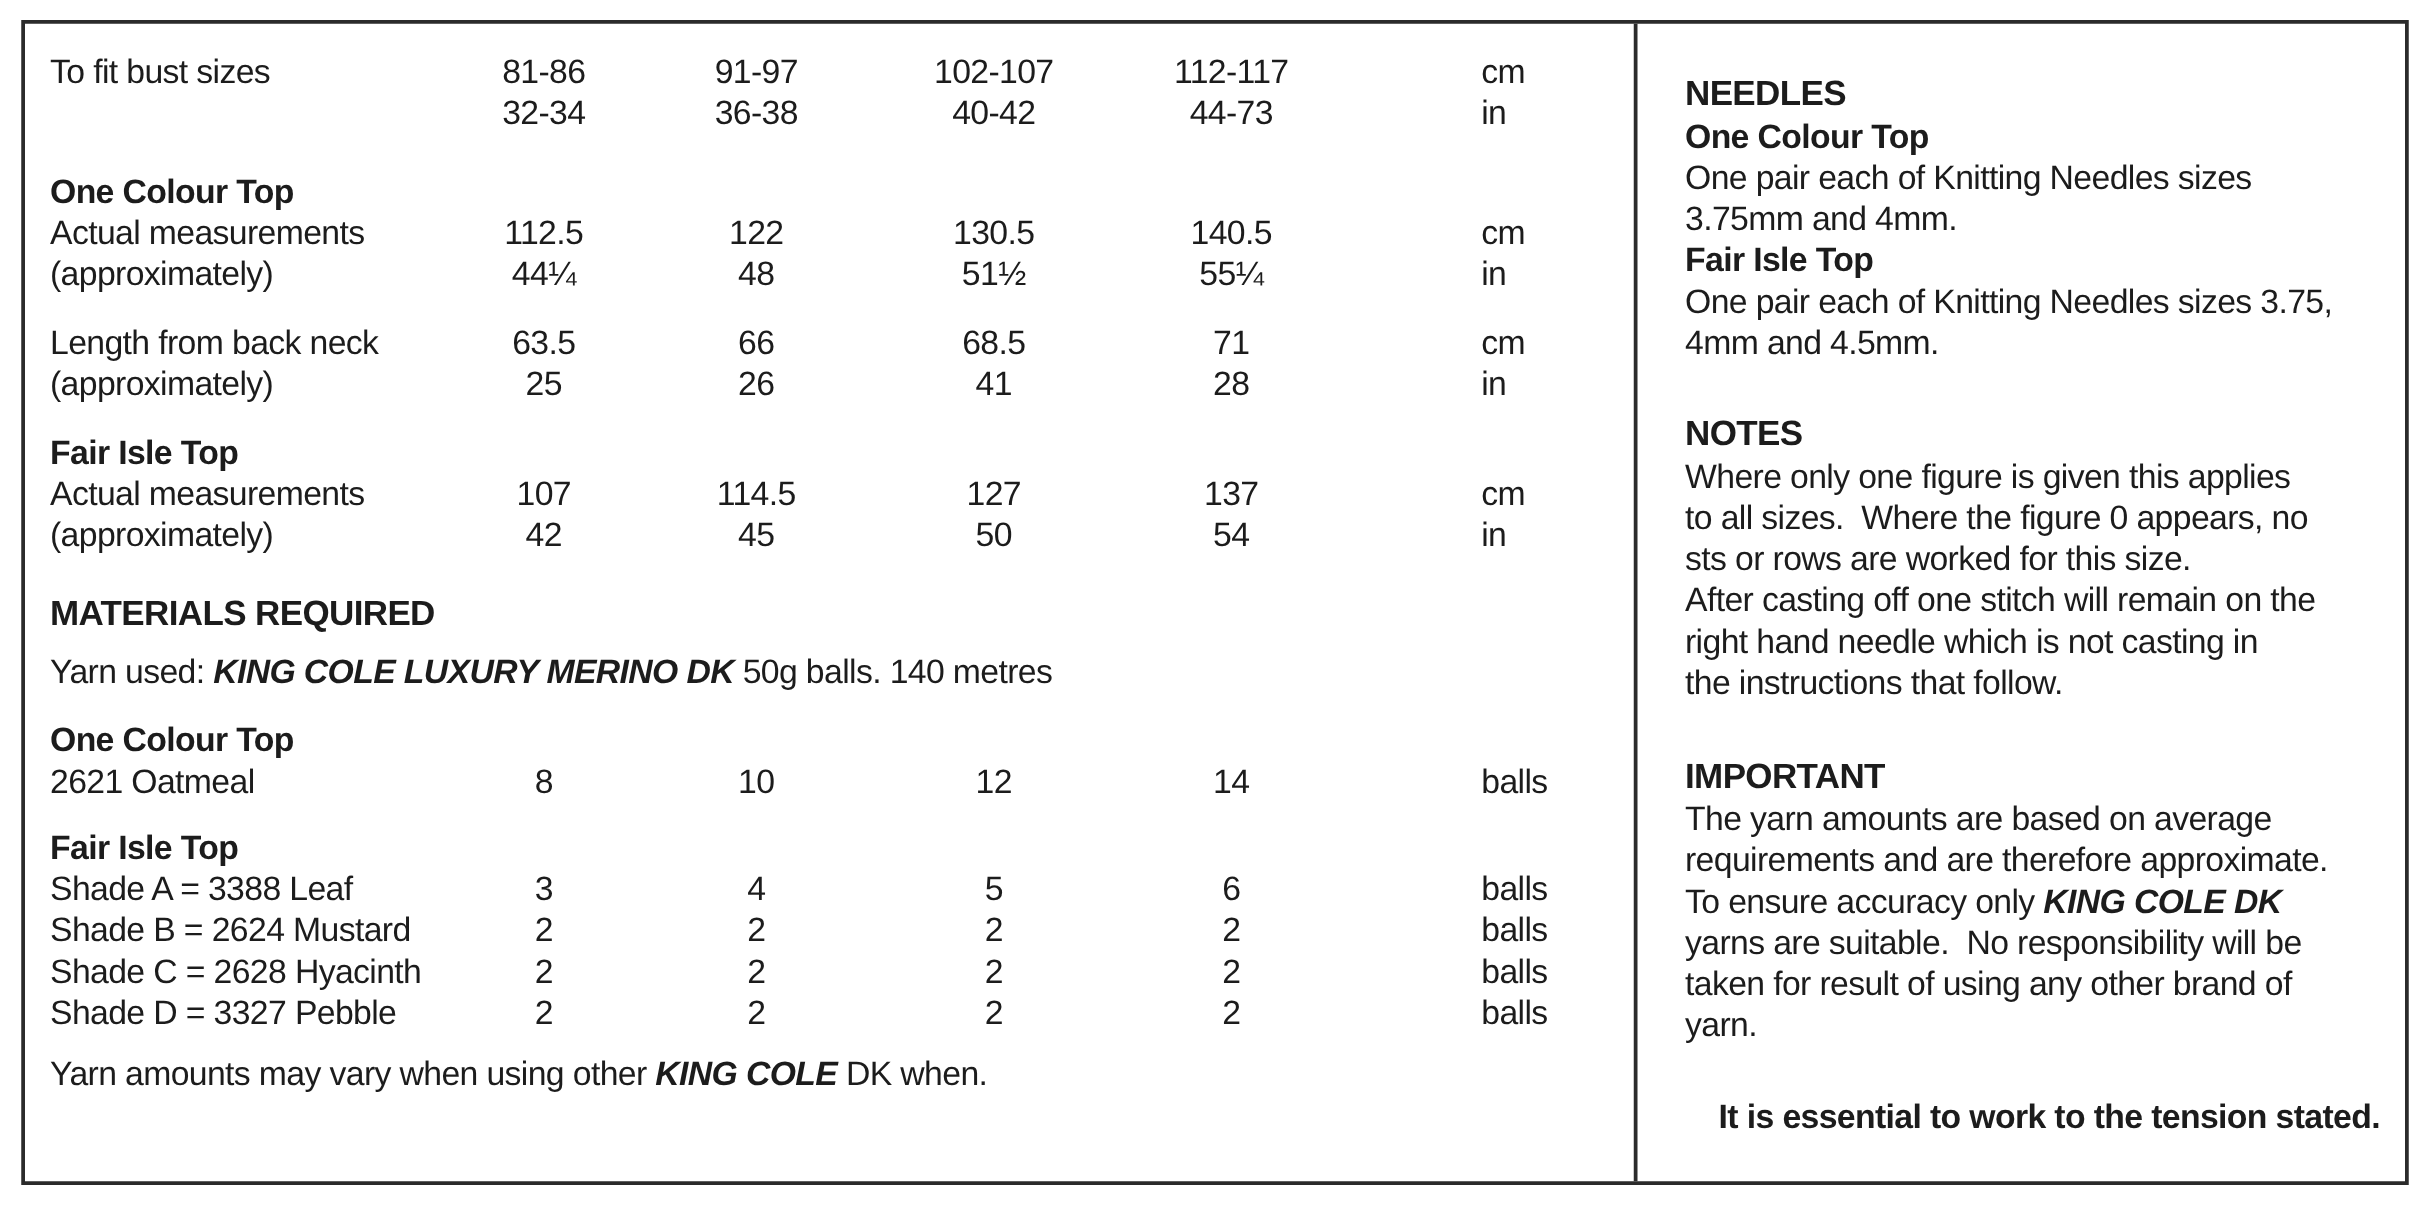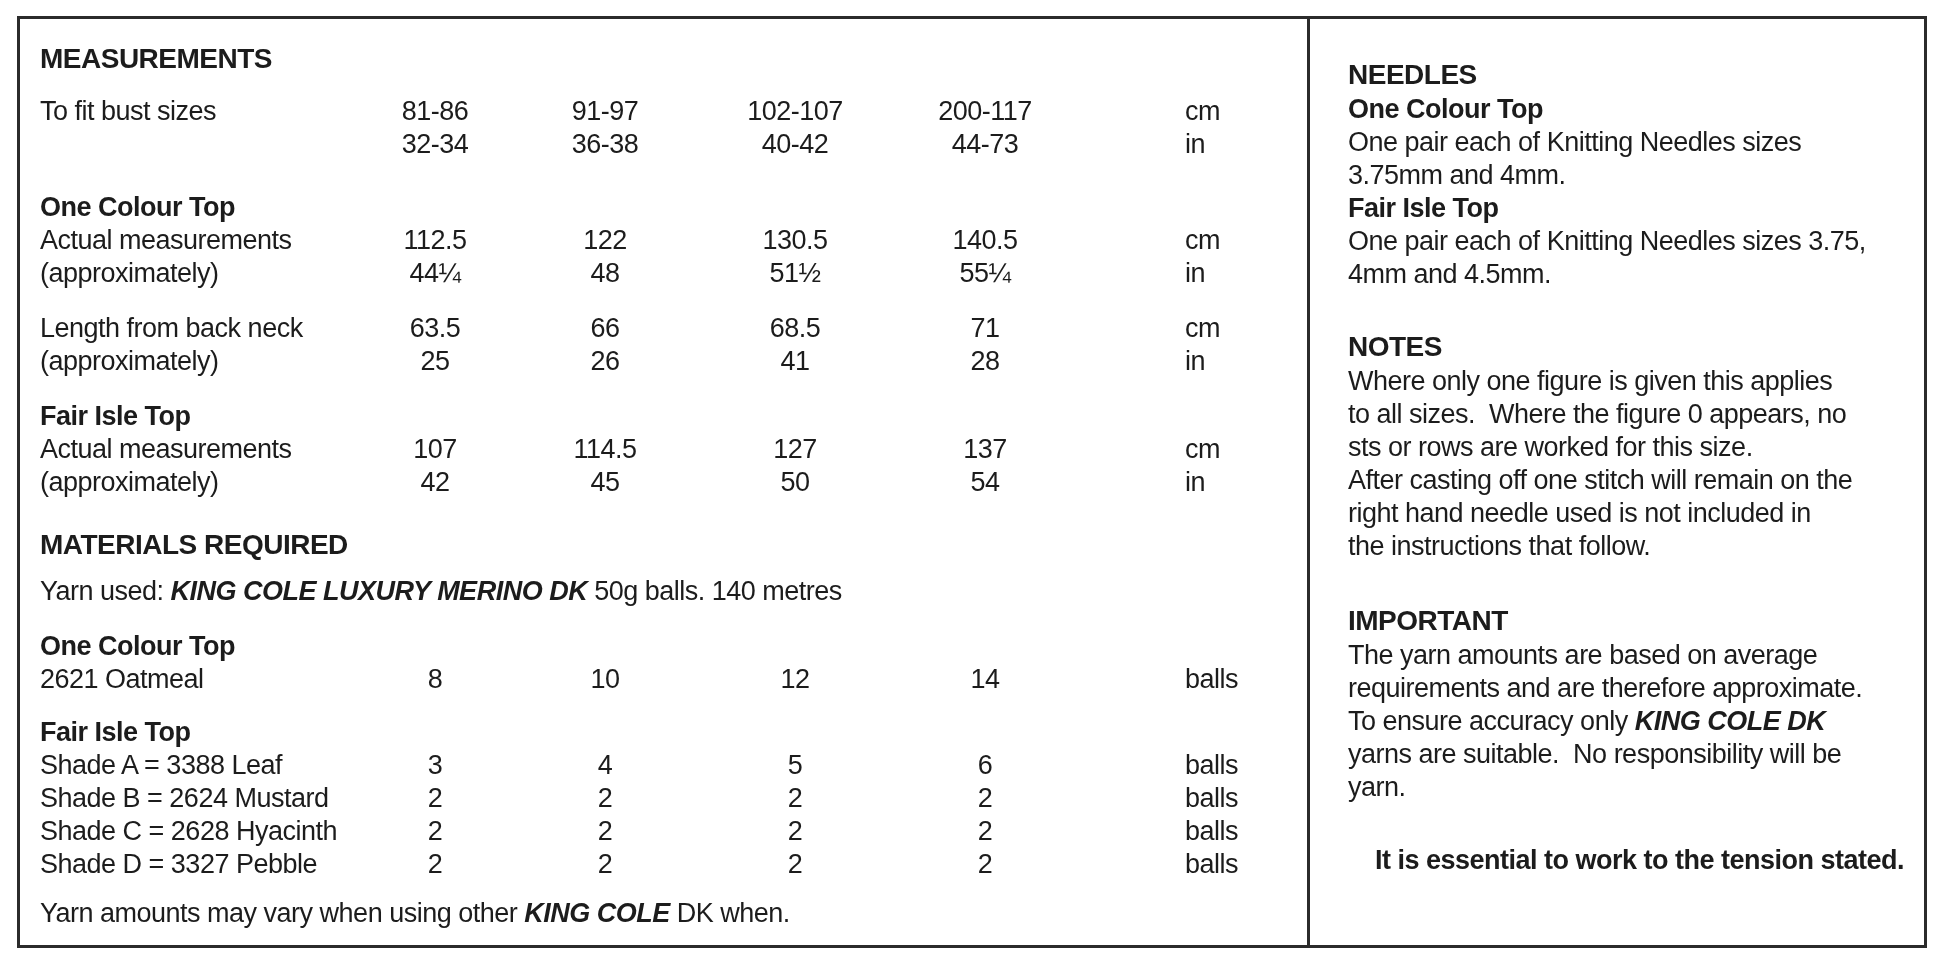--- a/index.html
+++ b/index.html
@@ -75,29 +75,28 @@
   .rsec-important { margin-top: 40px; }
   .tension { margin-top: 40px; font-weight: 700; text-align: right; }
 </style>
 </head>
 <body>
 
 <div class="sheet">
 
   <div class="left-panel">
 
-    <div class="sec-title">MEASUREMENTS</div>
 
     <div class="group-bust">
       <div class="mrow">
         <div class="lab">To fit bust sizes</div>
         <div class="val">81-86</div>
         <div class="val">91-97</div>
         <div class="val">102-107</div>
-        <div class="val">200-117</div>
+        <div class="val">112-117</div>
         <div class="unit">cm</div>
       </div>
       <div class="mrow">
         <div class="lab"></div>
         <div class="val">32-34</div>
         <div class="val">36-38</div>
         <div class="val">40-42</div>
         <div class="val">44-73</div>
         <div class="unit">in</div>
       </div>
@@ -230,30 +229,31 @@
       <div class="rline">One pair each of Knitting Needles sizes 3.75,</div>
       <div class="rline">4mm and 4.5mm.</div>
     </div>
 
     <div class="rsec-notes">
       <div class="rsec-title">NOTES</div>
       <div class="rline">Where only one figure is given this applies</div>
       <div class="rline">to all sizes.  Where the figure 0 appears, no</div>
       <div class="rline">sts or rows are worked for this size.</div>
       <div class="rline">After casting off one stitch will remain on the</div>
-      <div class="rline">right hand needle used is not included in</div>
+      <div class="rline">right hand needle which is not casting in</div>
       <div class="rline">the instructions that follow.</div>
     </div>
 
     <div class="rsec-important">
       <div class="rsec-title">IMPORTANT</div>
       <div class="rline">The yarn amounts are based on average</div>
       <div class="rline">requirements and are therefore approximate.</div>
       <div class="rline"><span>To ensure accuracy only </span><span class="b">KING COLE DK</span></div>
       <div class="rline">yarns are suitable.  No responsibility will be</div>
+      <div class="rline">taken for result of using any other brand of</div>
       <div class="rline">yarn.</div>
     </div>
 
     <div class="tension rline">It is essential to work to the tension stated.</div>
 
   </div>
 
 </div>
 
 </body></html>

